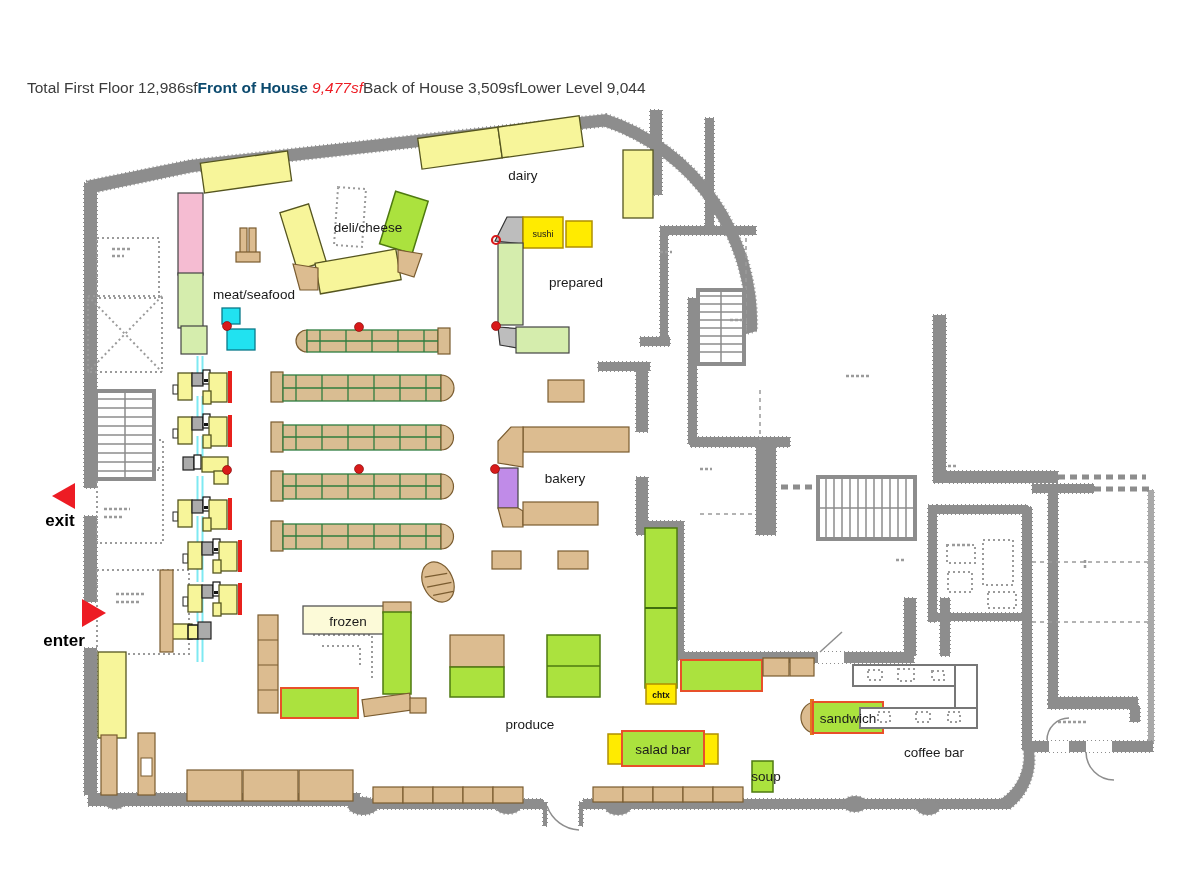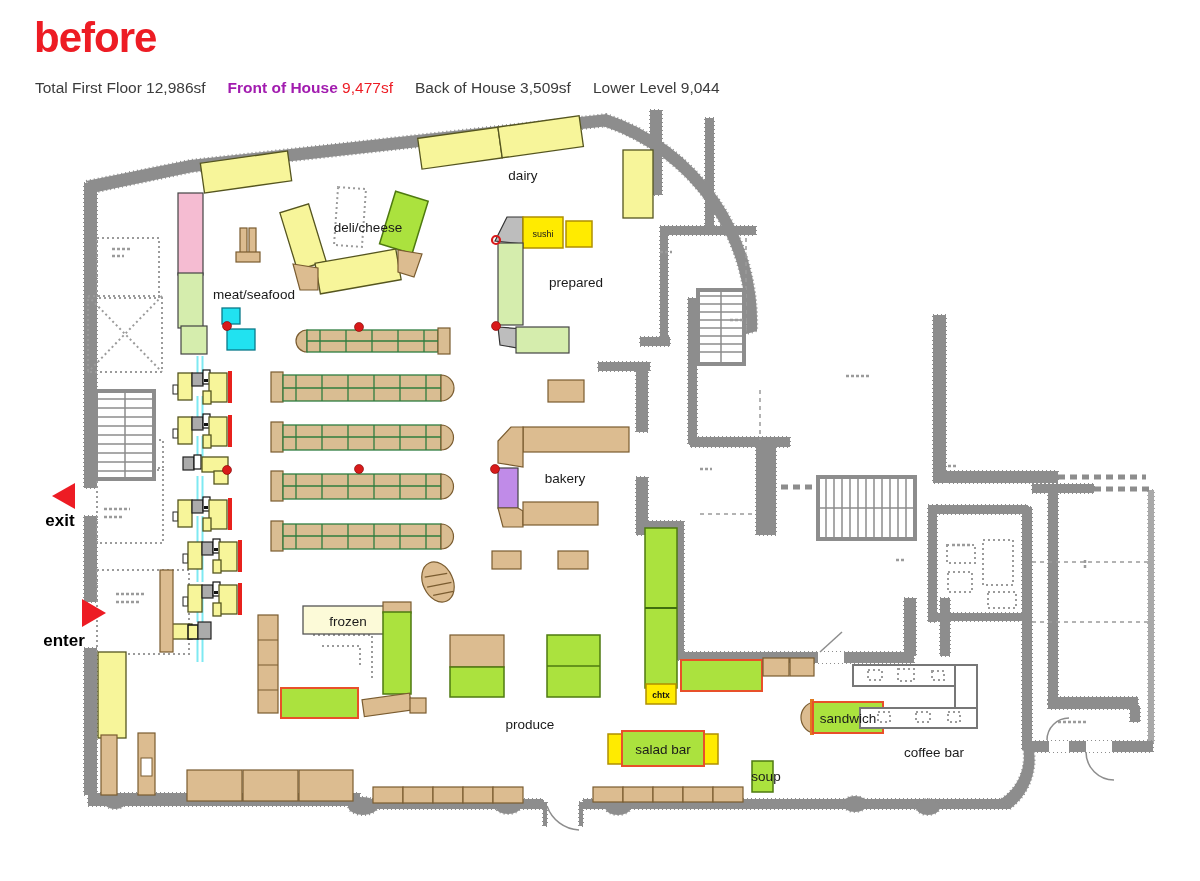--- a/index.html
+++ b/index.html
@@ -1,23 +1,23 @@
 <!DOCTYPE html>
 <html><head>
 <meta charset="utf-8">
 <style>
   html,body{margin:0;padding:0;background:#ffffff;}
   #stage{position:relative;width:1200px;height:881px;background:#fff;overflow:hidden;
          font-family:"Liberation Sans",sans-serif;}
   #plan-title{position:absolute;left:34px;top:14px;font-size:42px;font-weight:800;
               letter-spacing:-1px;color:#ED1C24;}
-  #stats{position:absolute;left:35px;top:79px;font-size:15.5px;color:#3b3b3b;
-         display:flex;gap:22px;white-space:nowrap;}
-  .stat-red-label{color:#a21caf;font-weight:700;margin-top:36px;}
-  .stat-red-val{color:#ED1C24;}
+  #stats{position:absolute;left:27px;top:79px;font-size:15.5px;color:#3b3b3b;
+         display:flex;white-space:nowrap;}
+  .stat-red-label{color:#0c4a6e;font-weight:700;margin-top:36px;}
+  .stat-red-val{color:#ED1C24;font-style:italic;}
   svg{position:absolute;left:0;top:0;}
   .wall{fill:#8D8D8D;stroke:#8D8D8D;stroke-width:2;stroke-dasharray:1 3;}
   .wallthin{fill:none;stroke:#8D8D8D;stroke-width:5;stroke-dasharray:7 5;}
   .hairdash{fill:none;stroke:#9b9b9b;stroke-width:1.5;stroke-dasharray:4 4;}
   .roomline{fill:none;stroke:#9b9b9b;stroke-width:2;stroke-dasharray:2 3;}
   .scrib{fill:none;stroke:#9b9b9b;stroke-width:2.5;stroke-dasharray:3 2;}
   .stairbox{fill:#ffffff;stroke:#8D8D8D;stroke-width:4;}
   .tread{fill:none;stroke:#8D8D8D;stroke-width:1.5;}
   .yellow{fill:#F7F59A;stroke:#55551f;stroke-width:1.3;}
   .byellow{fill:#FFEB00;stroke:#b09000;stroke-width:1.5;}
@@ -39,21 +39,20 @@
   .lbl-xs{font-family:"Liberation Sans",sans-serif;font-size:8.5px;font-weight:700;fill:#111;}
   .lbl-bold{font-family:"Liberation Sans",sans-serif;font-size:17px;font-weight:700;fill:#000;}
   .tri{fill:#ED1C24;}
   .doorarc{fill:none;stroke:#8D8D8D;stroke-width:1.5;}
 </style>
 </head>
 <body>
 
 <div id="stage">
 
-  <div id="plan-title">before</div>
 
   <div id="stats">
     <span>Total First Floor 12,986sf</span>
     <span><span class="stat-red-label">Front of House</span>&nbsp;<span class="stat-red-val">9,477sf</span></span>
     <span>Back of House 3,509sf</span>
     <span>Lower Level 9,044</span>
   </div>
 
   <svg width="1200" height="881" viewBox="0 0 1200 881">
 

